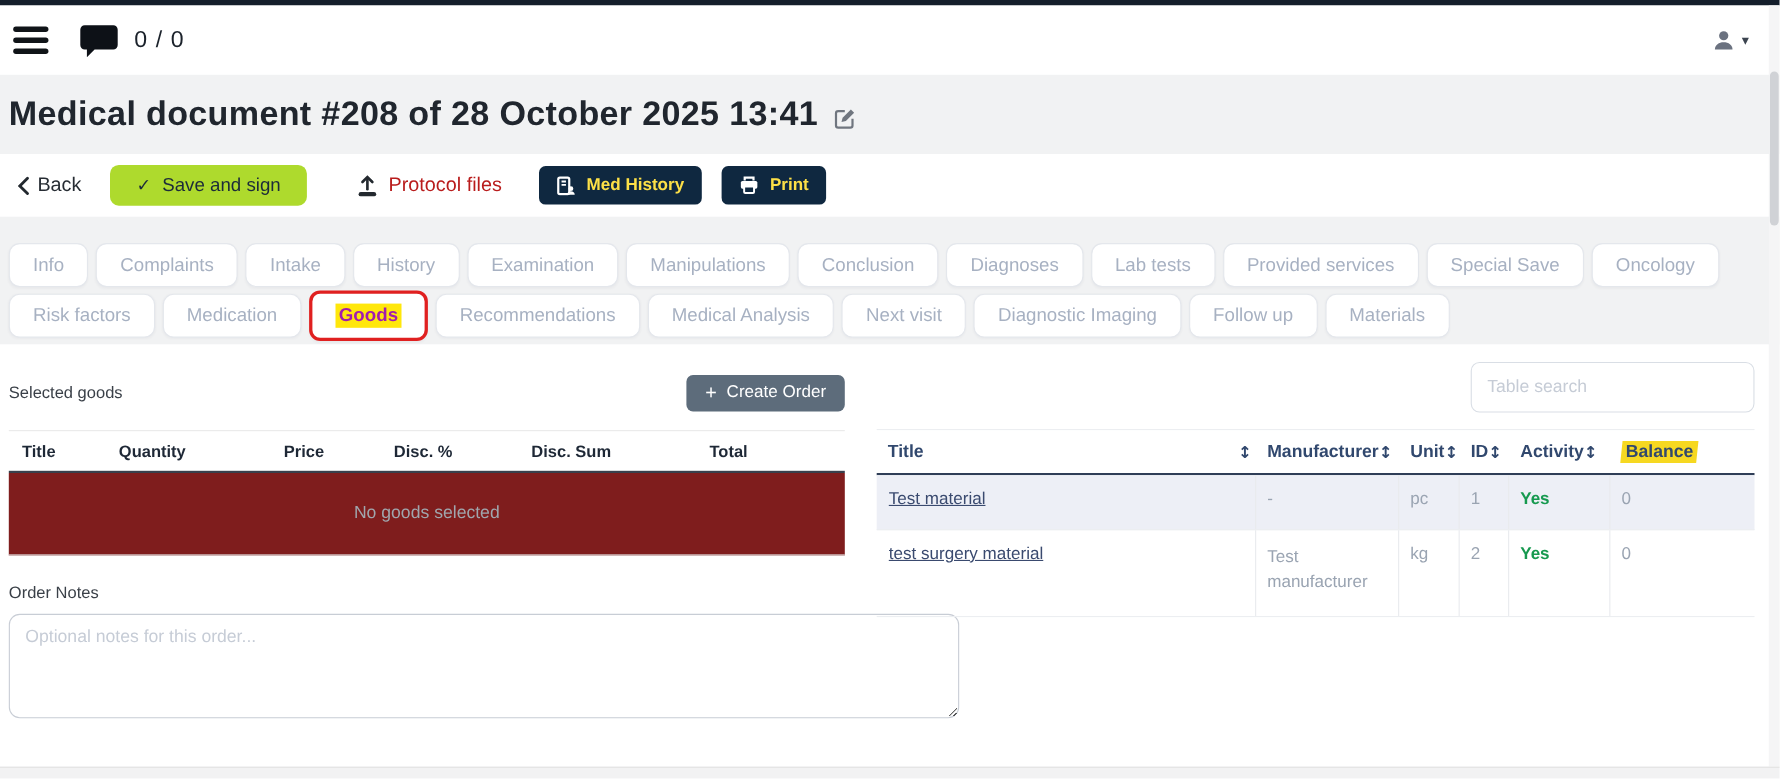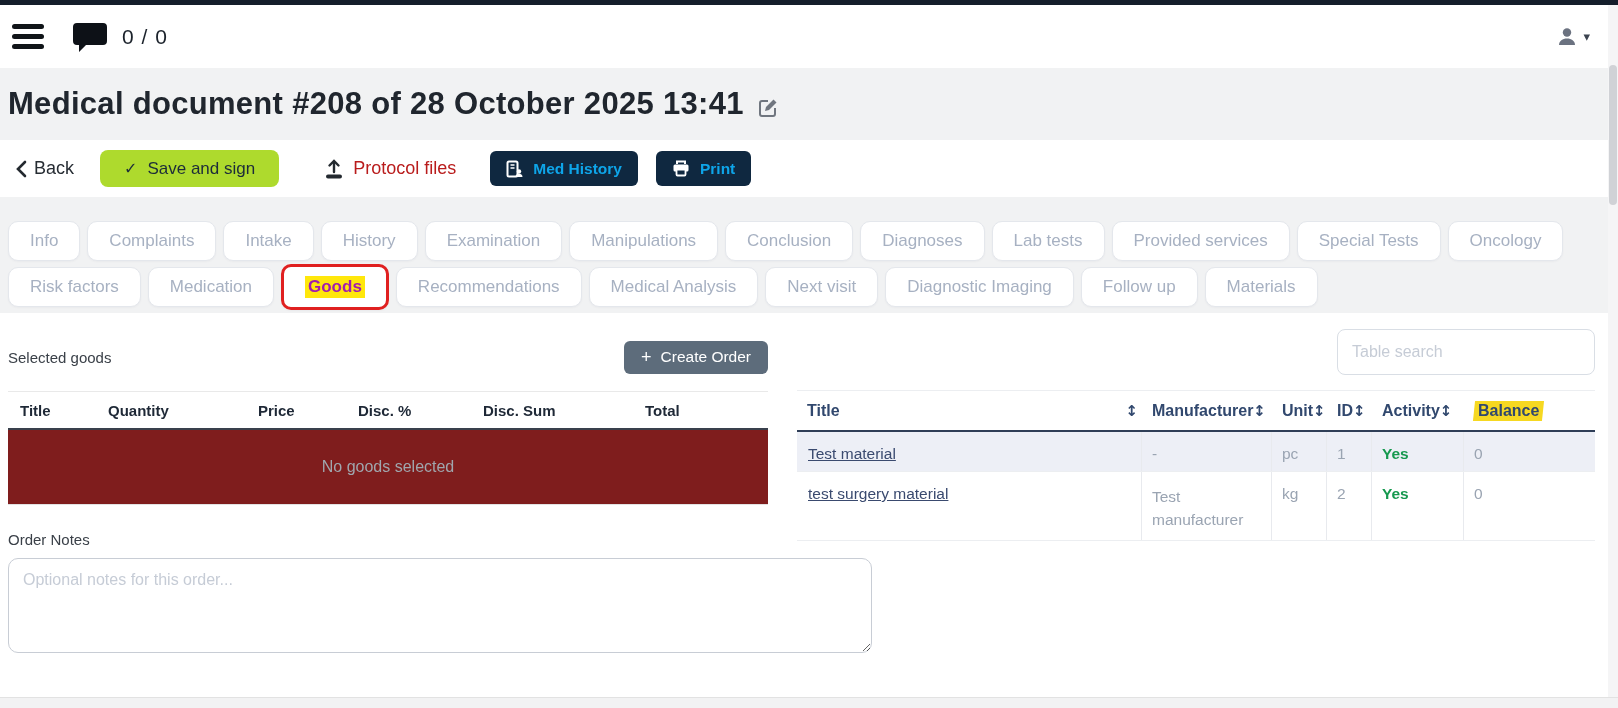--- a/index.html
+++ b/index.html
@@ -23,21 +23,21 @@
   .titleband { height:72px; background:#f1f2f3; display:flex; align-items:center; padding:0 8px; }
   .pagetitle { font-size:31px; font-weight:600; color:#20262e; letter-spacing:.3px; }
   .editicon { margin-left:14px; margin-top:6px; cursor:pointer; }
 
   
   .toolbar { height:57px; background:#fff; display:flex; align-items:center; gap:0; padding:0 8px; }
   .backbtn { display:flex; align-items:center; gap:7px; font-size:18px; color:#262c33; margin:0 26px 0 8px; cursor:pointer; }
   .btn { display:flex; align-items:center; gap:10px; border:none; cursor:pointer; font-family:inherit; }
   .btn-green { background:#aeda2d; color:#1c2b3a; font-size:17px; border-radius:8px; height:37px; padding:0 24px; margin-right:36px; }
   .btn-plain { background:none; color:#b91c1c; font-size:18px; padding:0 10px; margin-right:24px; }
-  .btn-navy { background:#0f2840; color:#0ea5e9; font-size:15.5px; font-weight:700; border-radius:6px; height:35px; padding:12px 16px; margin-right:18px; }
+  .btn-navy { background:#0f2840; color:#fde047; font-size:15.5px; font-weight:700; border-radius:6px; height:35px; padding:12px 16px; margin-right:18px; }
   .checkmark { font-size:16px; font-weight:700; }
 
   
   .grayband { background:#f1f2f3; height:500px; }
   .tabs { padding:24px 8px 0 8px; }
   .tabrow { display:flex; gap:7px; margin-bottom:6px; }
   .tab { background:#fff; border:1px solid #e4e7ec; border-radius:10px; height:40px; display:flex; align-items:center; padding:0 21px; font-size:17px; color:#a7b1c2; cursor:pointer; box-shadow:0 1px 2px rgba(40,50,70,.04); white-space:nowrap; }
   .tab-active { border:3px solid #e02020; height:46px; margin:-3px 0; font-weight:700; color:#a21caf; }
   .hl-yellow { background:#ffe70b; padding:1px 3px; }
 
@@ -68,21 +68,21 @@
 
   .goodstable { margin-top:15px; border-top:1px solid #eceef1; }
   .gt-row { display:grid; grid-template-columns:345px 130px 55px 45px 92px 1fr; }
   .gt-head { border-bottom:2px solid #2f3e57; }
   .gt-head > div { padding:10px 4px 9px 10px; font-size:16px; font-weight:700; color:#31486e; display:flex; align-items:center; }
   .gt-head .titlecell { justify-content:space-between; }
   .sort { color:#31486e; font-weight:700; font-size:15px; font-family:"DejaVu Sans",sans-serif; cursor:pointer; }
   .hl-gold { background:#f6d821; padding:1px 4px; transform:skewX(-6deg); display:inline-block; }
   .hl-gold span{ transform:skewX(6deg); display:inline-block; }
   .gt-body .gt-row { border-bottom:1px solid #eceef1; }
-  .gt-body .gt-row > div { padding:13px 4px 8px 10px; font-size:15.5px; color:#9aa4b2; border-right:1px solid #e8eaee; display:flex; align-items:flex-start; }
+  .gt-body .gt-row > div { padding:13px 4px 18px 10px; font-size:15.5px; color:#9aa4b2; border-right:1px solid #e8eaee; display:flex; align-items:flex-start; }
   .gt-body .gt-row > div:first-child { border-left:1px solid transparent; }
   .gt-body .gt-row > div:last-child { border-right:none; }
   .row-alt { background:#edeff6; }
   .goodlink { color:#3a4a6f; text-decoration:underline; cursor:pointer; }
   .yes { color:#16994f; font-weight:700; }
   .manuf { line-height:1.5; }
 
   
   .footstrip { position:absolute; left:0; right:0; bottom:0; height:11px; background:#f2f2f3; border-top:1px solid #e2e2e2; }
   .scrollbar { position:absolute; top:5px; right:0; width:10px; bottom:11px; background:#f5f5f6; }
@@ -181,21 +181,21 @@
         <div class="tab">Info</div>
         <div class="tab">Complaints</div>
         <div class="tab">Intake</div>
         <div class="tab">History</div>
         <div class="tab">Examination</div>
         <div class="tab">Manipulations</div>
         <div class="tab">Conclusion</div>
         <div class="tab">Diagnoses</div>
         <div class="tab">Lab tests</div>
         <div class="tab">Provided services</div>
-        <div class="tab">Special Tests</div>
+        <div class="tab">Special Save</div>
         <div class="tab">Oncology</div>
       </div>
       <div class="tabrow">
         <div class="tab">Risk factors</div>
         <div class="tab">Medication</div>
         <div class="tab tab-active">
             <span class="hl-yellow">Goods</span>
           </div>
         <div class="tab">Recommendations</div>
         <div class="tab">Medical Analysis</div>

